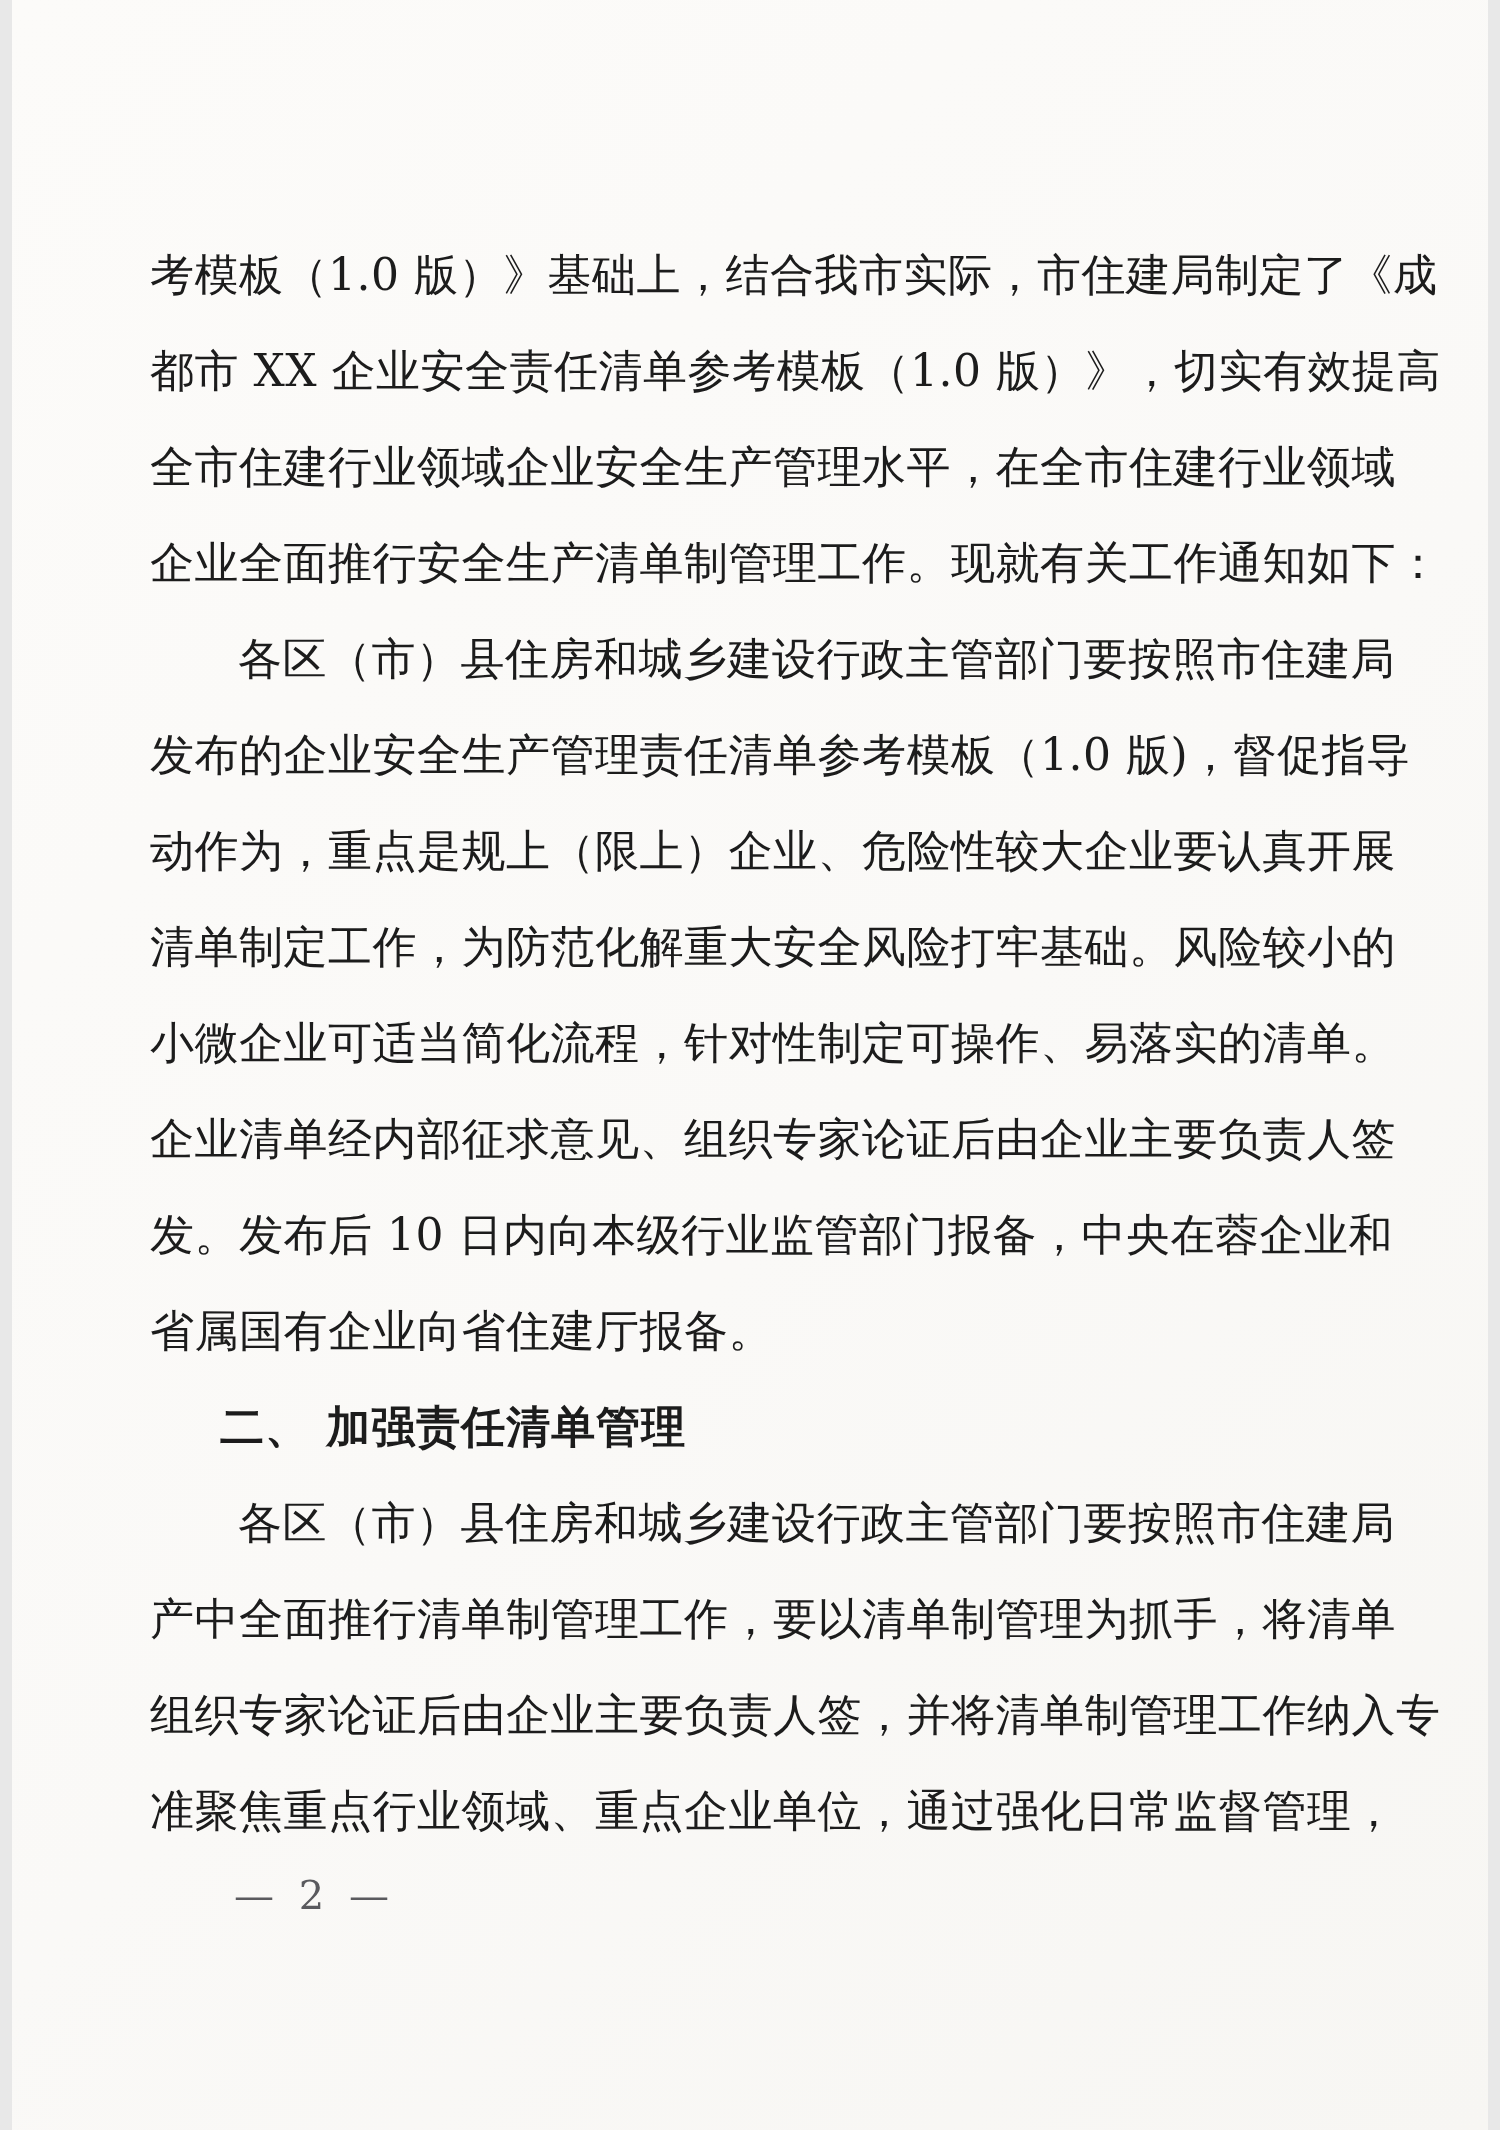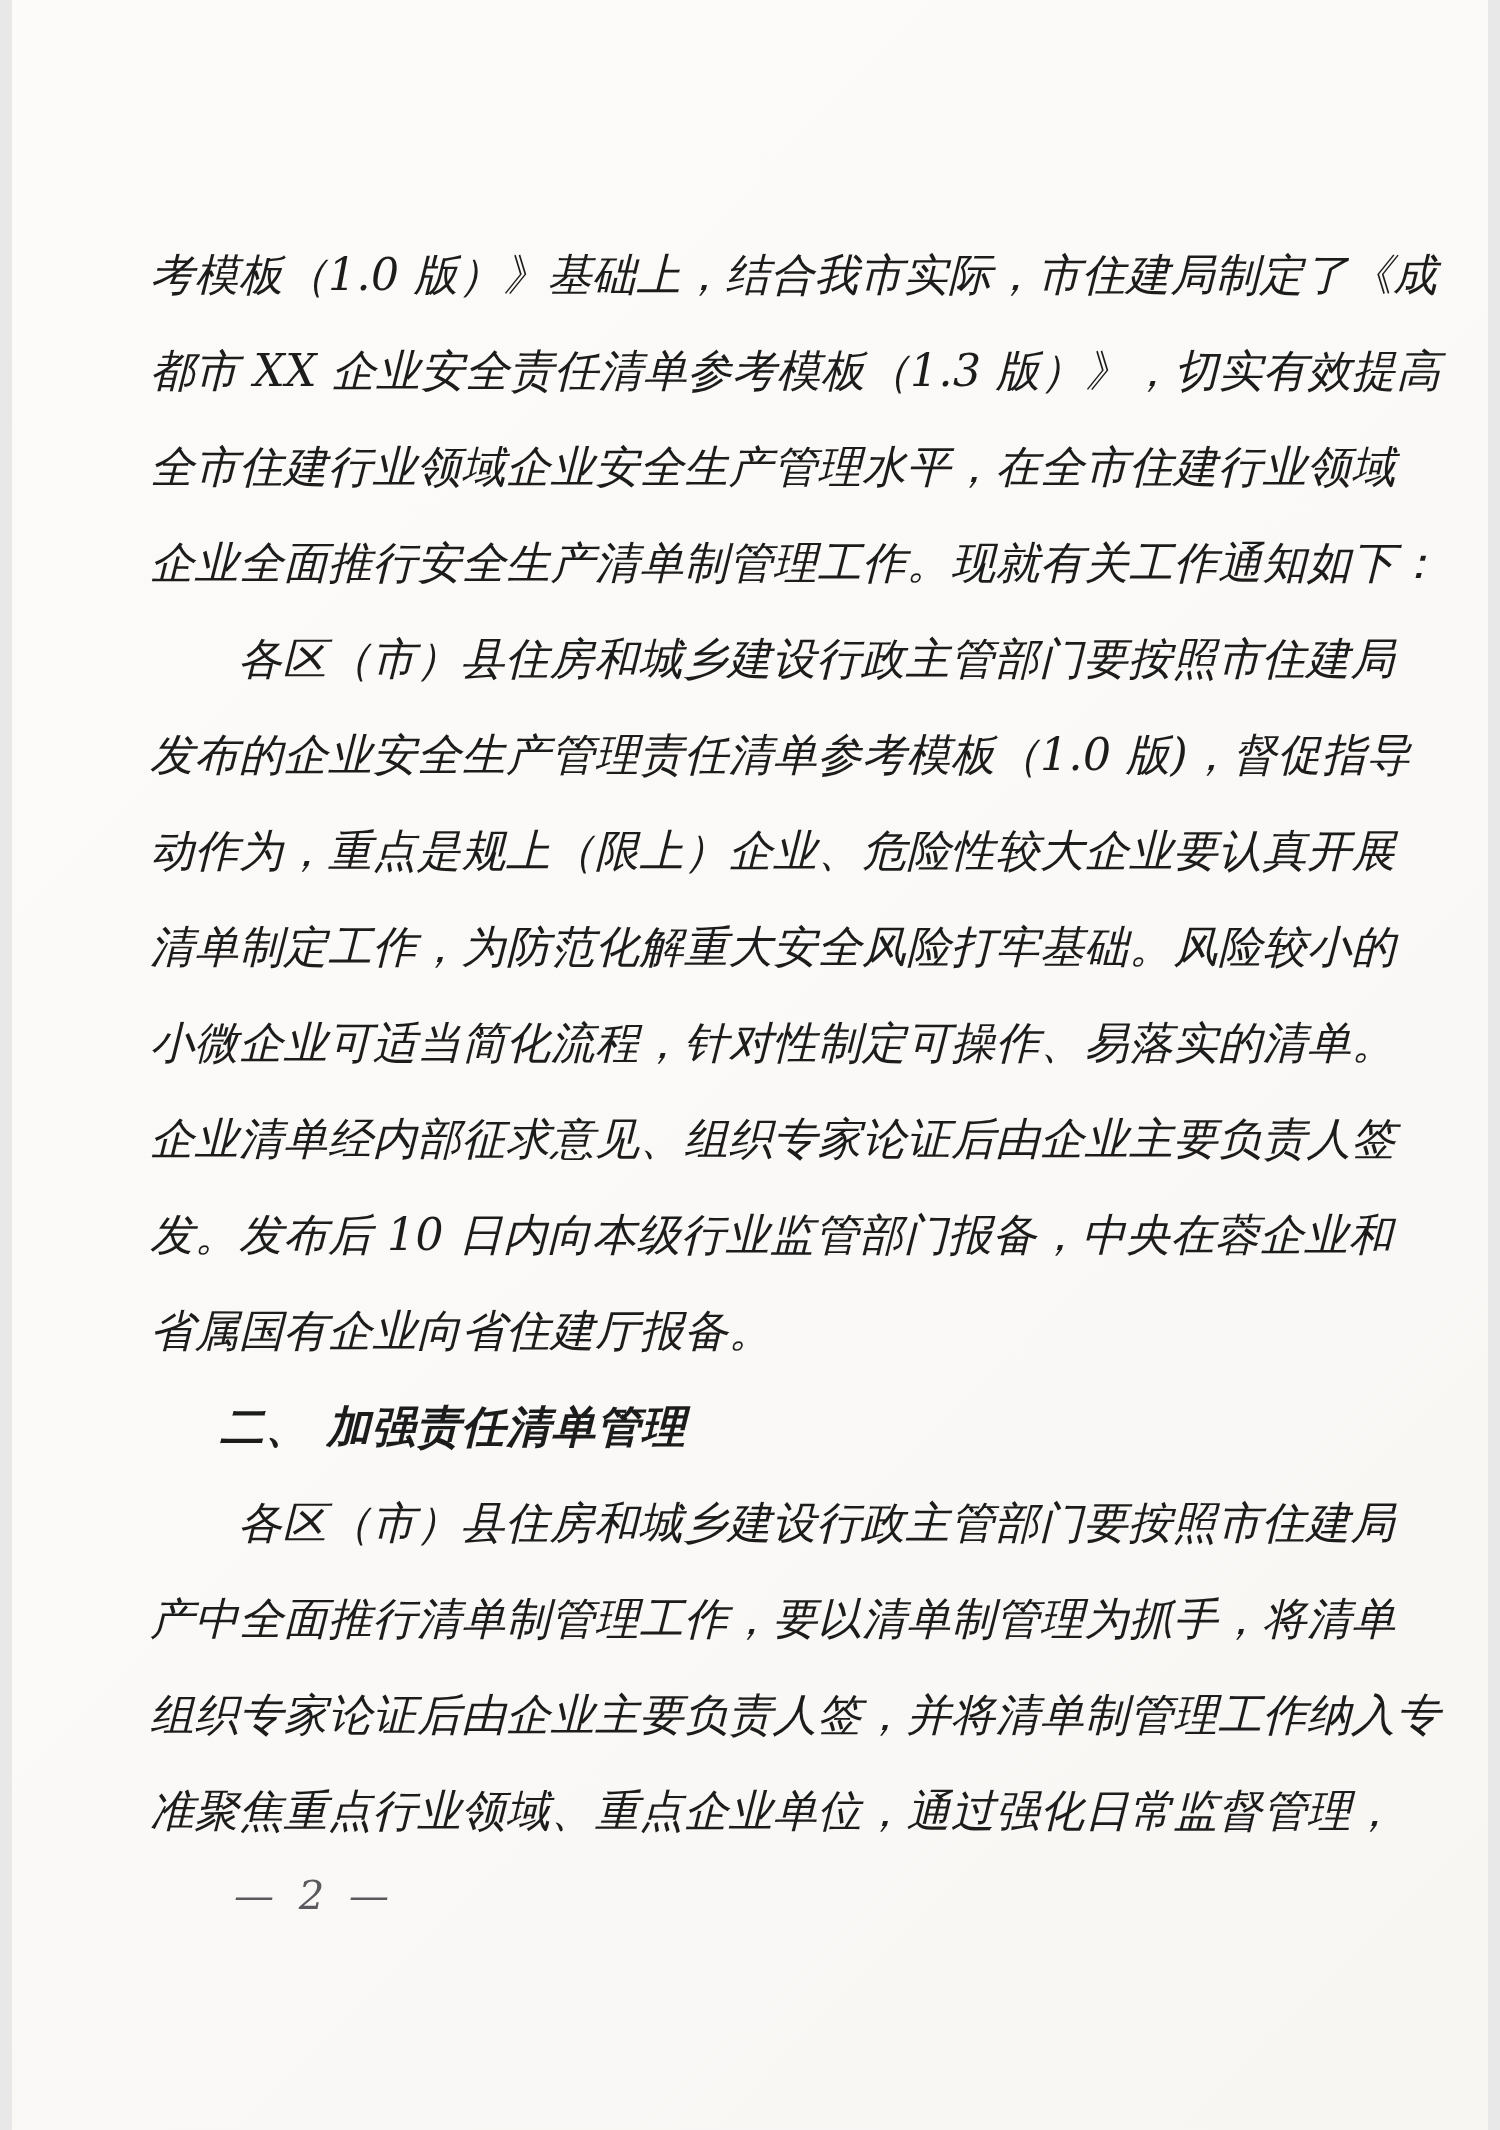--- a/index.html
+++ b/index.html
@@ -9,21 +9,20 @@
   }
   .page {
     position: relative;
     width: 1476px;
     height: 2130px;
     margin: 0 auto;
     background: linear-gradient(135deg, #fcfbf9 0%, #faf9f7 55%, #f7f6f3 100%);
     overflow: hidden;
     color: #1c1c1c;
     font-family: "DejaVu Serif", "Liberation Serif", serif;
-    font-style: italic;
   }
   .content {
     position: absolute;
     left: 138px;
     top: 227px;
     width: 1245px;
   }
   .doc-line {
     height: 96px;
     line-height: 96px;
@@ -55,21 +54,21 @@
 </style>
 </head>
 <body>
 
 <div class="page">
 
   <div class="content">
 
       <div class="doc-line line-body">考模板（1.0 版）》基础上，结合我市实际，市住建局制定了《成</div>
 
-      <div class="doc-line line-body">都市 XX 企业安全责任清单参考模板（1.3 版）》，切实有效提高</div>
+      <div class="doc-line line-body">都市 XX 企业安全责任清单参考模板（1.0 版）》，切实有效提高</div>
 
       <div class="doc-line line-body">全市住建行业领域企业安全生产管理水平，在全市住建行业领域</div>
 
       <div class="doc-line line-body">企业全面推行安全生产清单制管理工作。现就有关工作通知如下：</div>
 
 
       <div class="doc-line line-indent">各区（市）县住房和城乡建设行政主管部门要按照市住建局</div>
 
       <div class="doc-line line-body">发布的企业安全生产管理责任清单参考模板（1.0 版)，督促指导</div>
 

